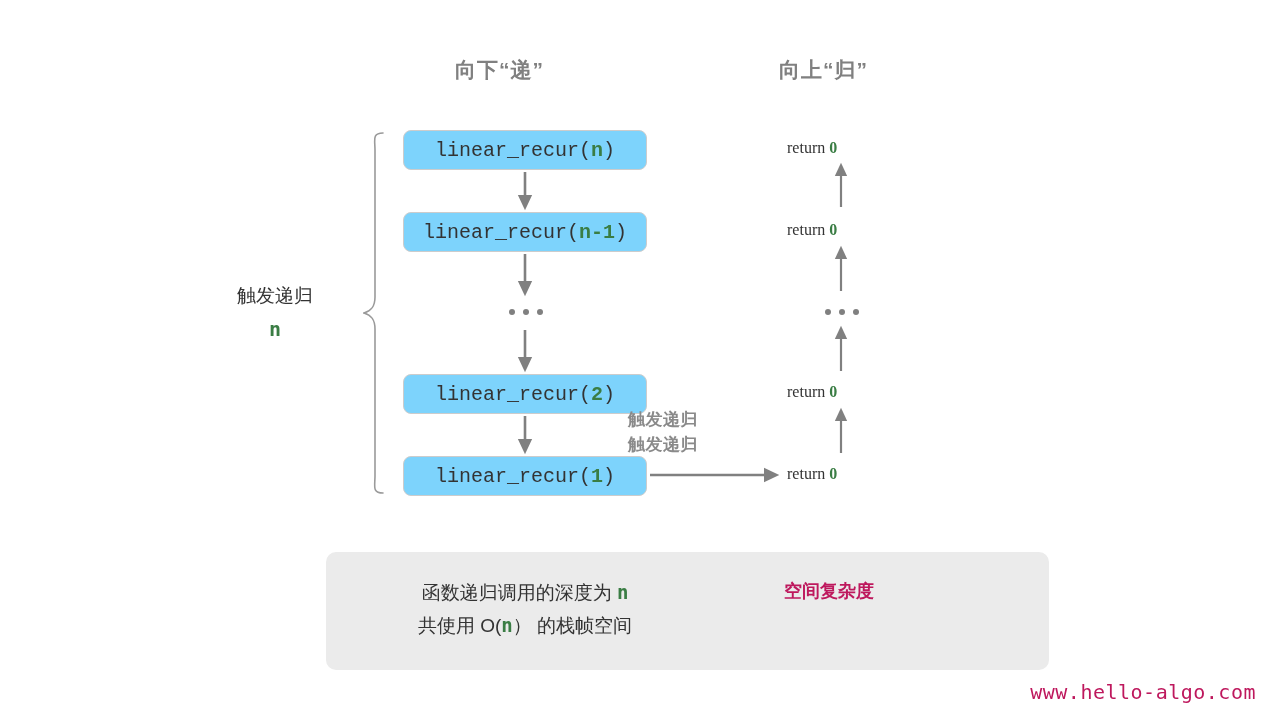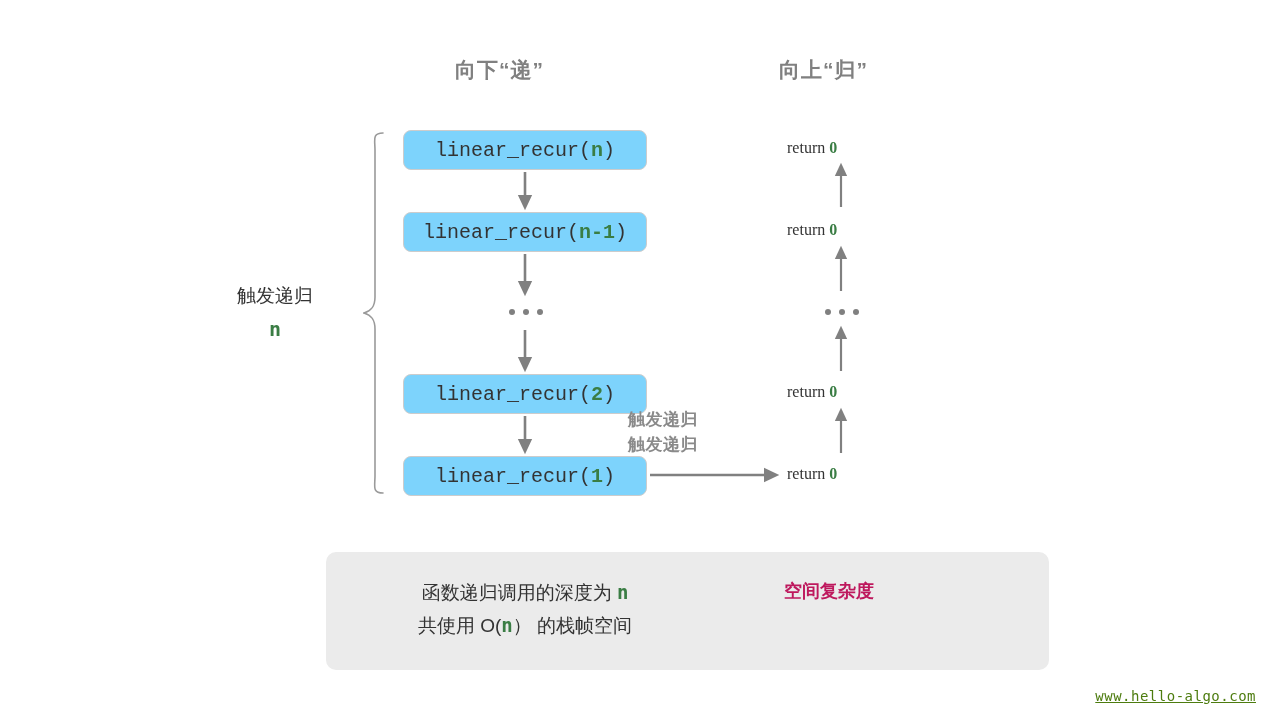--- a/index.html
+++ b/index.html
@@ -154,24 +154,23 @@
   }
   .green { color: #3a7d44; font-weight: bold;
            font-family: "DejaVu Sans Mono", "Liberation Mono", monospace; }
 
   
   #watermark {
     position: absolute;
     right: 24px;
     bottom: 16px;
     font-family: "DejaVu Sans Mono", "Liberation Mono", monospace;
-    font-size: 14px;
-    color: #4d7c0f;
+    font-size: 20px;
+    color: #be185d;
     letter-spacing: 0.5px;
-    text-decoration: underline;
   }
 
   svg.overlay {
     position: absolute;
     left: 0; top: 0;
     width: 1280px; height: 720px;
     pointer-events: none;
   }
 </style>
 </head>

